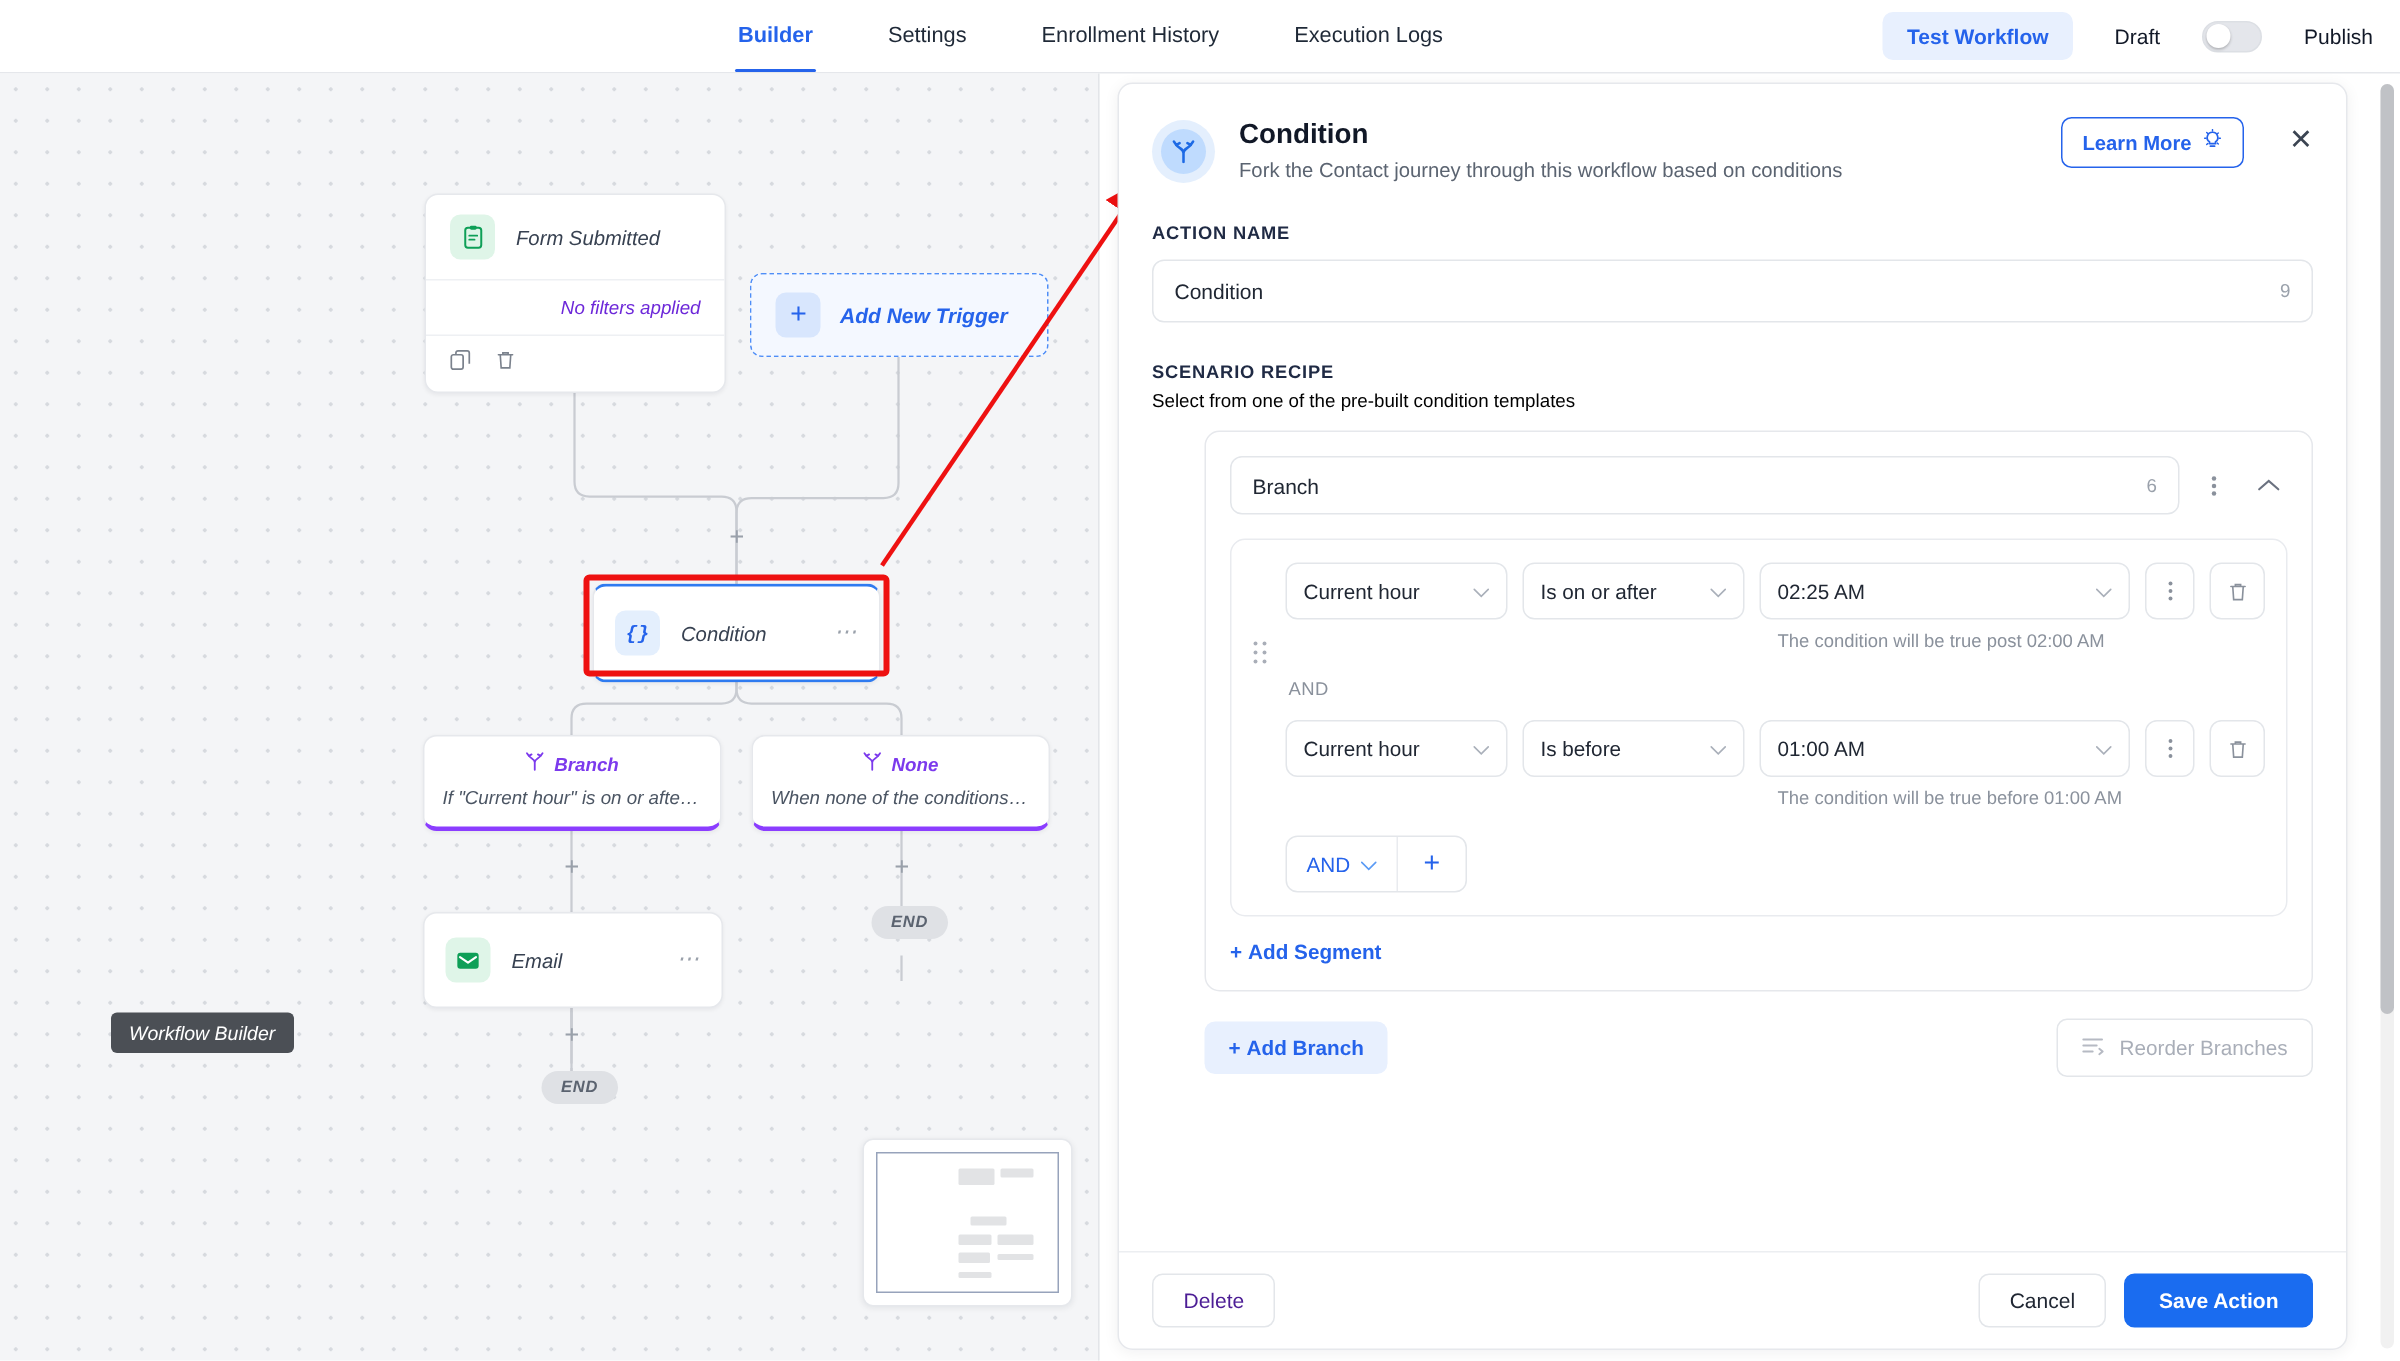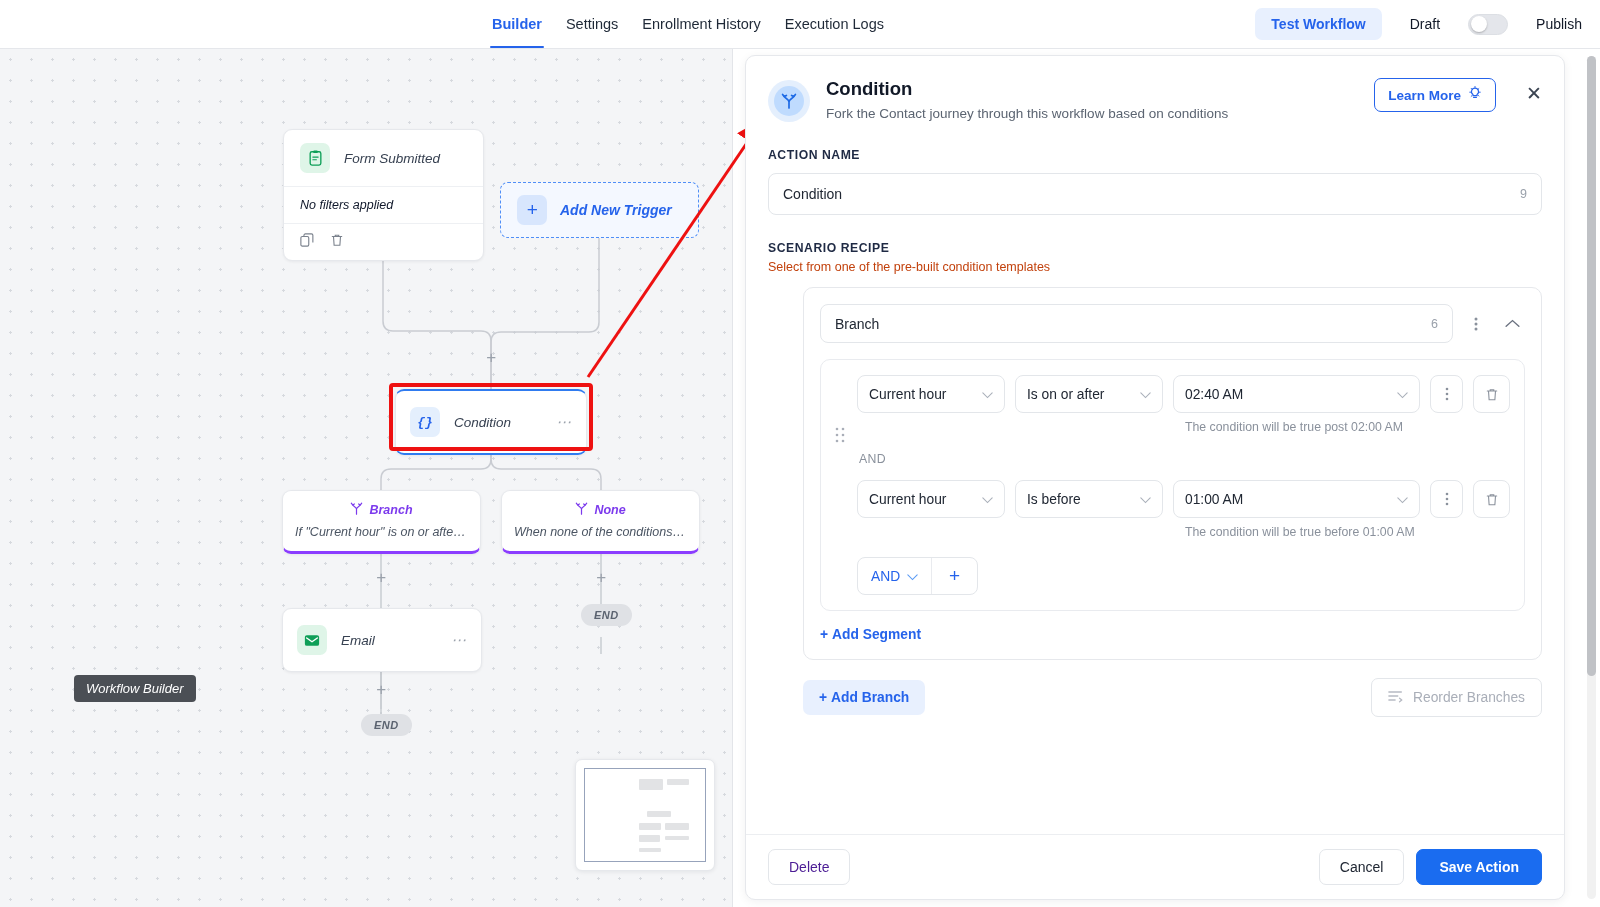--- a/index.html
+++ b/index.html
@@ -8,21 +8,21 @@
     font-family: "Liberation Sans", sans-serif;
     background: #ffffff;
     overflow: hidden;
   }
   
   .topbar {
     position: absolute; top: 0; left: 0; width: 1600px; height: 49px;
     background: #fff; border-bottom: 1px solid #e5e7eb;
     display: flex; align-items: center;
   }
-  .tabs { position: absolute; left: 490px; top: 0; height: 48px; display: flex; gap: 20px; align-items: stretch; }
+  .tabs { position: absolute; left: 490px; top: 0; height: 48px; display: flex; gap: 46px; align-items: stretch; }
   .tab {
     display: flex; align-items: center; font-size: 14.5px; color: #1f2937;
     cursor: pointer; padding: 0 2px; position: relative;
   }
   .tab.active { color: #2563eb; font-weight: 600; }
   .tab.active::after {
     content: ""; position: absolute; left: 0; right: 0; bottom: 0;
     height: 2.5px; background: #2563eb; border-radius: 2px;
   }
   .top-right { position: absolute; right: 18px; top: 8px; display: flex; align-items: center; gap: 28px; }
@@ -55,21 +55,21 @@
     position: absolute; background: #fff; border: 1px solid #e6e8ec;
     border-radius: 9px; box-shadow: 0 1px 3px rgba(16,24,40,.06);
   }
   .node-head { display: flex; align-items: center; gap: 14px; padding: 13px 16px; }
   .node-icon {
     width: 30px; height: 30px; border-radius: 7px; display: flex;
     align-items: center; justify-content: center; flex: 0 0 auto;
   }
   .node-title { font-size: 13.5px; color: #374151; }
   .node-dots { margin-left: auto; color: #9aa1ab; font-size: 15px; letter-spacing: 1px; line-height: 8px; }
-  .node-body { padding: 11px 16px; font-size: 12.5px; color: #0f172a; border-top: 1px solid #eef0f3; }
+  .node-body { padding: 11px 16px; font-size: 12.5px; color: #6d28d9; border-top: 1px solid #eef0f3; text-align: right; }
   .node-footer { padding: 9px 16px; border-top: 1px solid #eef0f3; display: flex; gap: 16px; color: #6b7280; }
   .trigger-add {
     position: absolute; border: 1.6px dashed #4f8ef7; border-radius: 8px;
     background: #f4f8ff; display: flex; align-items: center; gap: 13px; padding: 12px 16px;
     cursor: pointer;
   }
   .trigger-add .plusbox {
     width: 30px; height: 30px; border-radius: 7px; background: #d8e6fd;
     display: flex; align-items: center; justify-content: center; color: #2563eb; font-size: 19px;
   }
@@ -124,21 +124,21 @@
   .learn-btn {
     margin-left: auto; display: flex; align-items: center; gap: 7px;
     border: 1.4px solid #2563eb; color: #2563eb; font-size: 13.5px; font-weight: 600;
     padding: 7px 13px; border-radius: 7px; background: #fff; cursor: pointer; white-space: nowrap;
     font-family: inherit;
   }
   .close-x { margin-left: 14px; font-size: 19px; color: #3b4452; cursor: pointer; line-height: 1; margin-top: 6px; }
   .sec-label {
     font-size: 12.2px; font-weight: 700; color: #1f2a44; letter-spacing: .55px; margin-top: 26px;
   }
-  .sec-hint { font-size: 12.5px; color: #c2410c; margin-top: 5px; }
+  .sec-hint { font-size: 12.5px; color: #000000; margin-top: 5px; }
   .field {
     margin-top: 11px; border: 1px solid #e3e6ea; border-radius: 8px; height: 42px;
     display: flex; align-items: center; padding: 0 14px; background: #fff;
   }
   .field .val { font-size: 14px; color: #202733; }
   .field .cnt { margin-left: auto; font-size: 12.5px; color: #9aa1ab; }
   .field .chev { margin-left: auto; color: #9aa1ab; }
   .branch-card {
     margin-top: 13px; margin-left: 35px; border: 1px solid #e6e8ec; border-radius: 10px;
     padding: 16px; background: #fff;
@@ -477,21 +477,21 @@
                     <path d="M1 1.2L7 7.2L13 1.2" stroke="#aab0ba" stroke-width="1.4" stroke-linecap="round"></path>
                   </svg></span>
             </div>
             <div class="sel sel-op">
               <span>Is on or after</span>
               <span class="chev"><svg width="11" height="7" viewBox="0 0 14 9" fill="none">
                     <path d="M1 1.2L7 7.2L13 1.2" stroke="#aab0ba" stroke-width="1.4" stroke-linecap="round"></path>
                   </svg></span>
             </div>
             <div class="sel sel-val">
-              <span>02:40 AM</span>
+              <span>02:25 AM</span>
               <span class="chev"><svg width="11" height="7" viewBox="0 0 14 9" fill="none">
                     <path d="M1 1.2L7 7.2L13 1.2" stroke="#aab0ba" stroke-width="1.4" stroke-linecap="round"></path>
                   </svg></span>
             </div>
             <div class="sq-btn">
               <svg width="4" height="14" viewBox="0 0 4 14">
                   <circle cx="2" cy="2" r="1.3" fill="#8a919c"></circle>
                   <circle cx="2" cy="7" r="1.3" fill="#8a919c"></circle>
                   <circle cx="2" cy="12" r="1.3" fill="#8a919c"></circle>
                 </svg>

